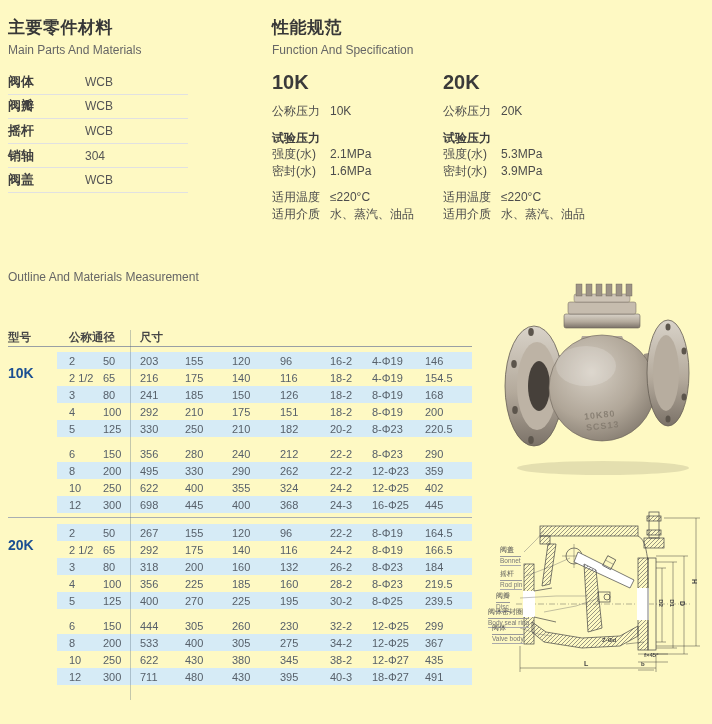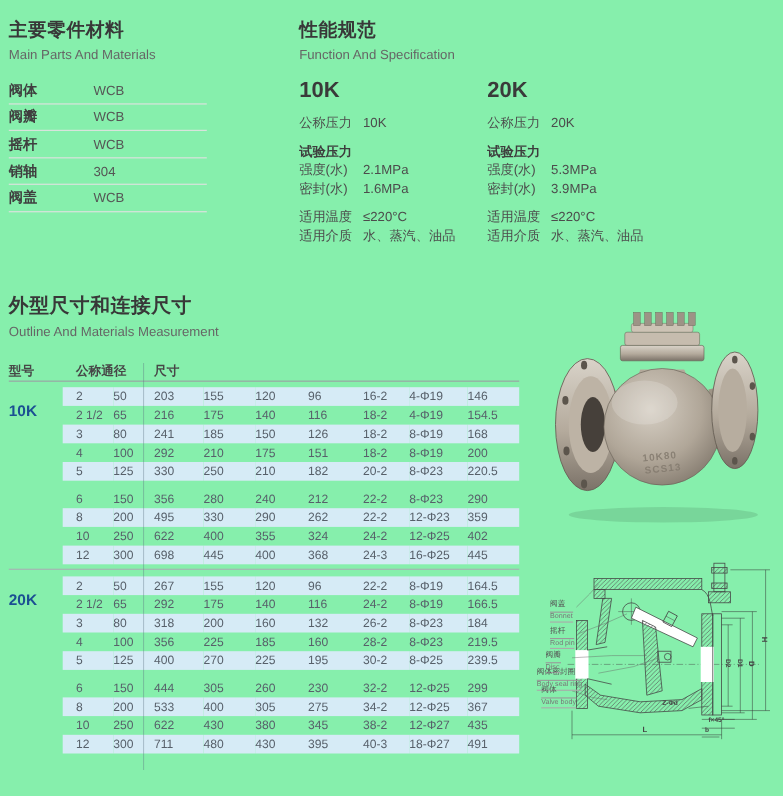--- a/index.html
+++ b/index.html
@@ -1,17 +1,17 @@
 <!DOCTYPE html>
 <html><head>
 <meta charset="utf-8">
 <style>
   * { margin:0; padding:0; box-sizing:border-box; }
   body { background:#fff; font-family:"Liberation Sans","DejaVu Sans",sans-serif; }
-  .page { position:relative; width:712px; height:724px; background:#86efac; overflow:hidden; }
+  .page { position:relative; width:712px; height:724px; background:#fef9c3; overflow:hidden; }
 
   h2.sec-title { font-size:17px; font-weight:700; color:#383838; letter-spacing:0.5px; }
   .sec-sub { font-size:12px; color:#666; margin-top:4px; }
 
   
   .materials { position:absolute; left:8px; top:16px; width:235px; }
   .mat-table { margin-top:13px; }
   .mat-row { display:flex; align-items:center; height:24.6px; width:180px; border-bottom:1px solid #e1e1e1; }
   .mat-row .lab { width:77px; font-size:13px; color:#3f3f3f; font-weight:600; }
   .mat-row .val { font-size:12px; color:#555; }
@@ -160,21 +160,20 @@
             <span class="lab">适用介质</span>
             <span class="val">水、蒸汽、油品</span>
           </div>
         </div>
       </div>
 
     </div>
   </section>
 
   <section class="dims-head">
-    <h2 class="sec-title">外型尺寸和连接尺寸</h2>
     <div class="sec-sub">Outline And Materials Measurement</div>
   </section>
 
   <div class="dim-table">
     <div class="vline"></div>
     <div class="dt-hrow1">
       <div class="c">型号</div>
       <div class="c pin">公称通径</div>
       <div class="c">尺寸</div>
     </div>

